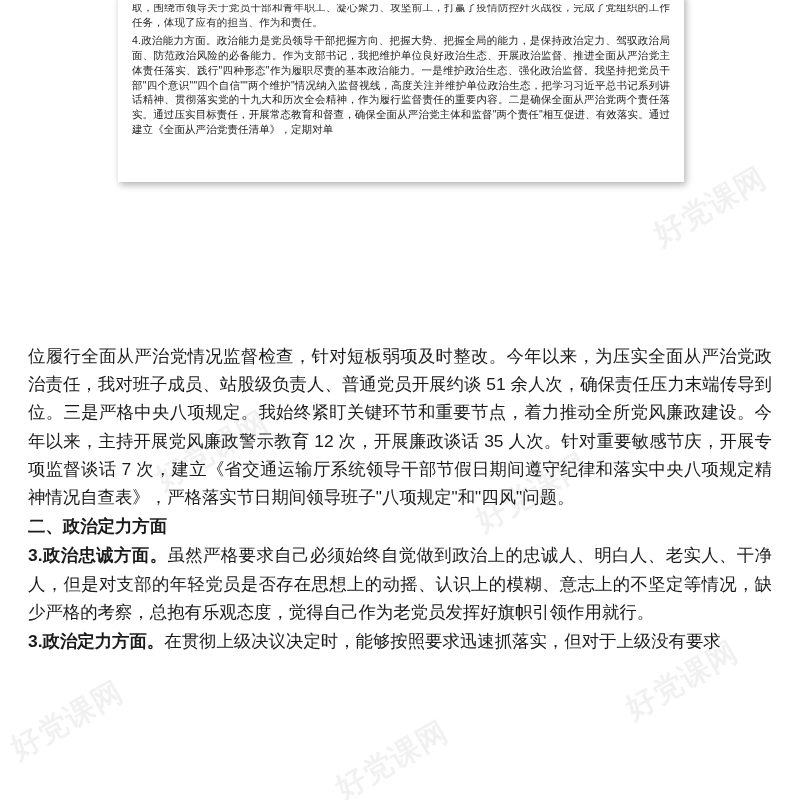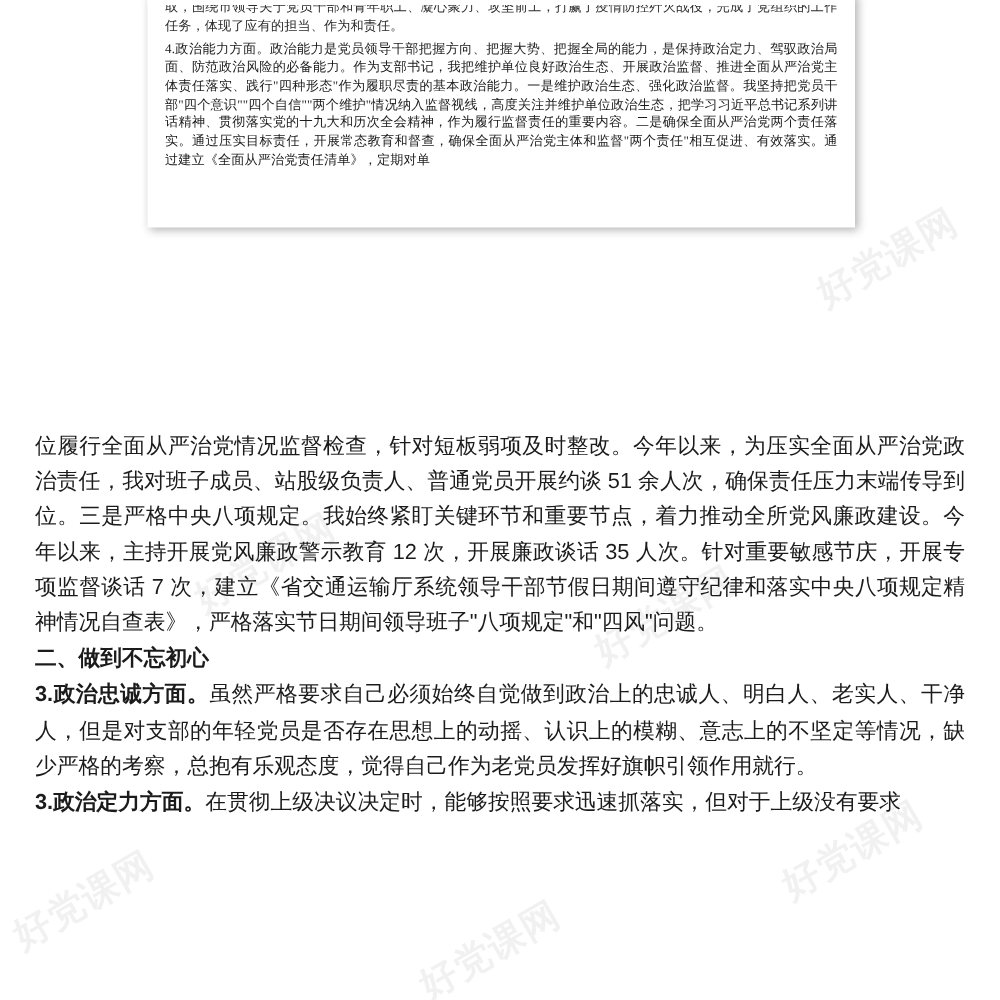--- a/index.html
+++ b/index.html
@@ -29,21 +29,20 @@
     overflow: hidden;
     height: 188px;
   }
   .preview-card p {
     margin: 0 0 3px 0;
     font-size: 10.5px;
     line-height: 1.42;
     text-align: justify;
     color: #1a1a1a;
     letter-spacing: 0.1px;
-    font-family: Liberation Serif, serif;
   }
   .preview-card p.partial {
     color: #2a2a2a;
   }
   .clip-top {
     position: absolute;
     left: 118px;
     top: -6px;
     width: 566px;
     height: 10px;
@@ -102,16 +101,16 @@
 
 <div class="wm wm-1">好党课网</div>
 <div class="wm wm-2">好党课网</div>
 <div class="wm wm-3">好党课网</div>
 <div class="wm wm-4">好党课网</div>
 <div class="wm wm-5">好党课网</div>
 <div class="wm wm-6">好党课网</div>
 
 <div class="doc-body">
   <p>位履行全面从严治党情况监督检查，针对短板弱项及时整改。今年以来，为压实全面从严治党政治责任，我对班子成员、站股级负责人、普通党员开展约谈 51 余人次，确保责任压力末端传导到位。三是严格中央八项规定。我始终紧盯关键环节和重要节点，着力推动全所党风廉政建设。今年以来，主持开展党风廉政警示教育 12 次，开展廉政谈话 35 人次。针对重要敏感节庆，开展专项监督谈话 7 次，建立《省交通运输厅系统领导干部节假日期间遵守纪律和落实中央八项规定精神情况自查表》，严格落实节日期间领导班子"八项规定"和"四风"问题。</p>
-  <p class="heading">二、做到不忘初心</p>
+  <p class="heading">二、政治定力方面</p>
   <p><b>3.政治忠诚方面。</b><span>虽然严格要求自己必须始终自觉做到政治上的忠诚人、明白人、老实人、干净人，但是对支部的年轻党员是否存在思想上的动摇、认识上的模糊、意志上的不坚定等情况，缺少严格的考察，总抱有乐观态度，觉得自己作为老党员发挥好旗帜引领作用就行。</span></p>
   <p><b>3.政治定力方面。</b><span>在贯彻上级决议决定时，能够按照要求迅速抓落实，但对于上级没有要求</span></p>
 </div>
 
 </body></html>

